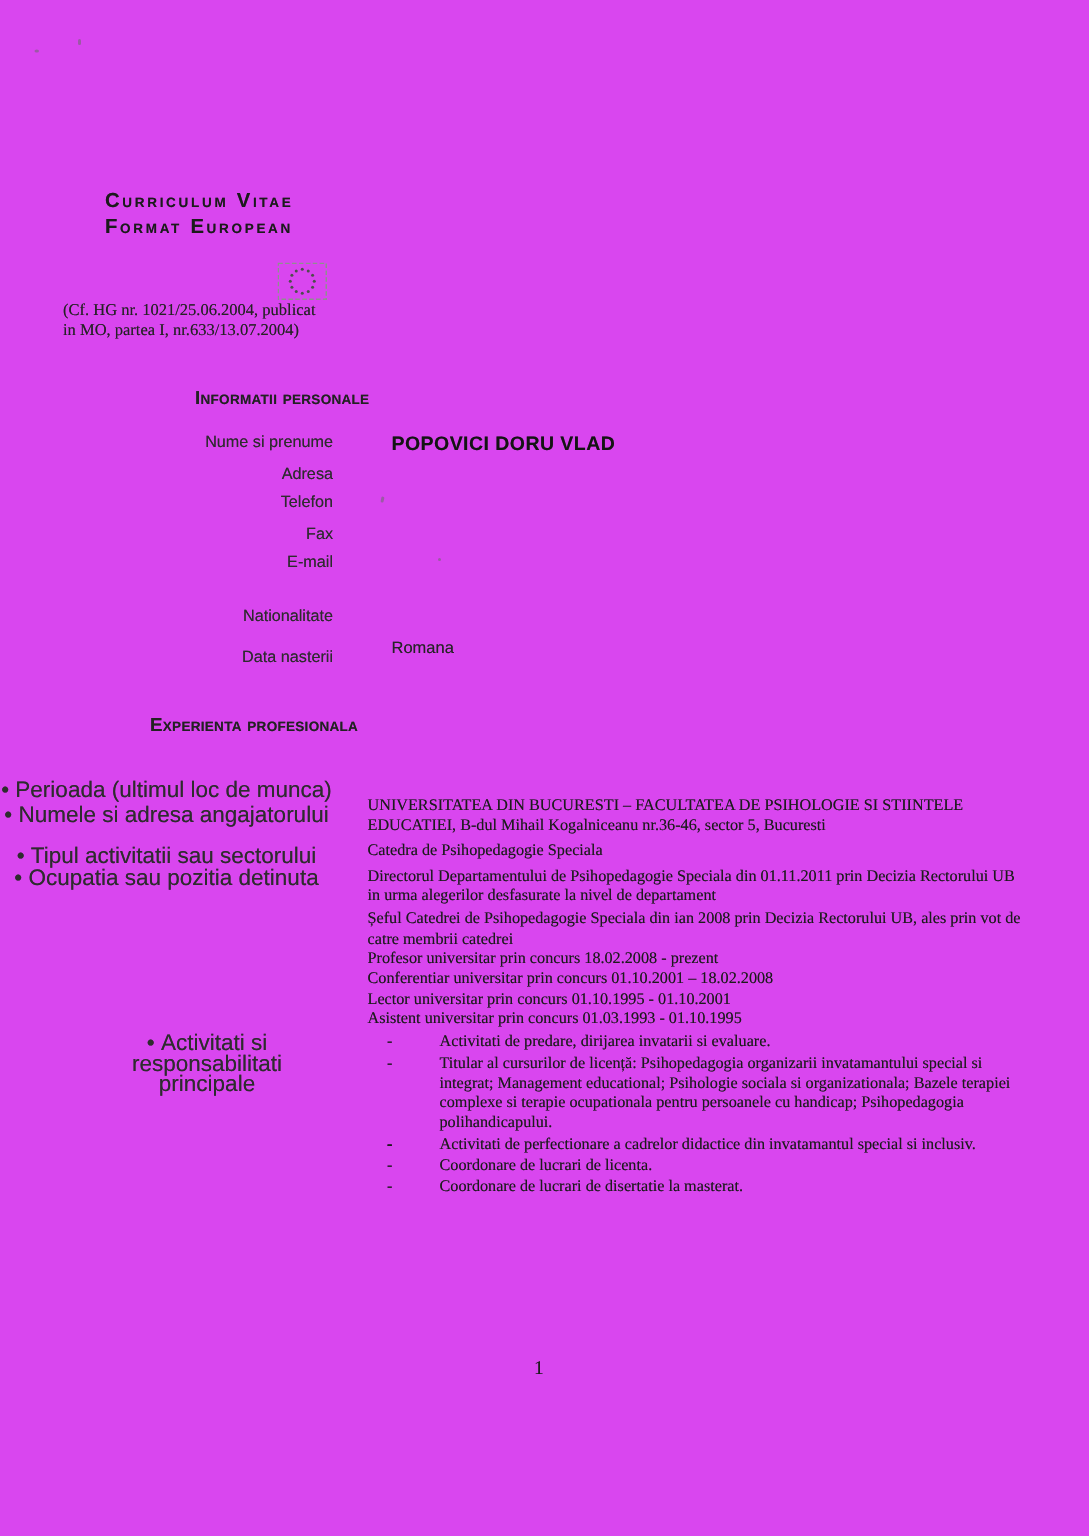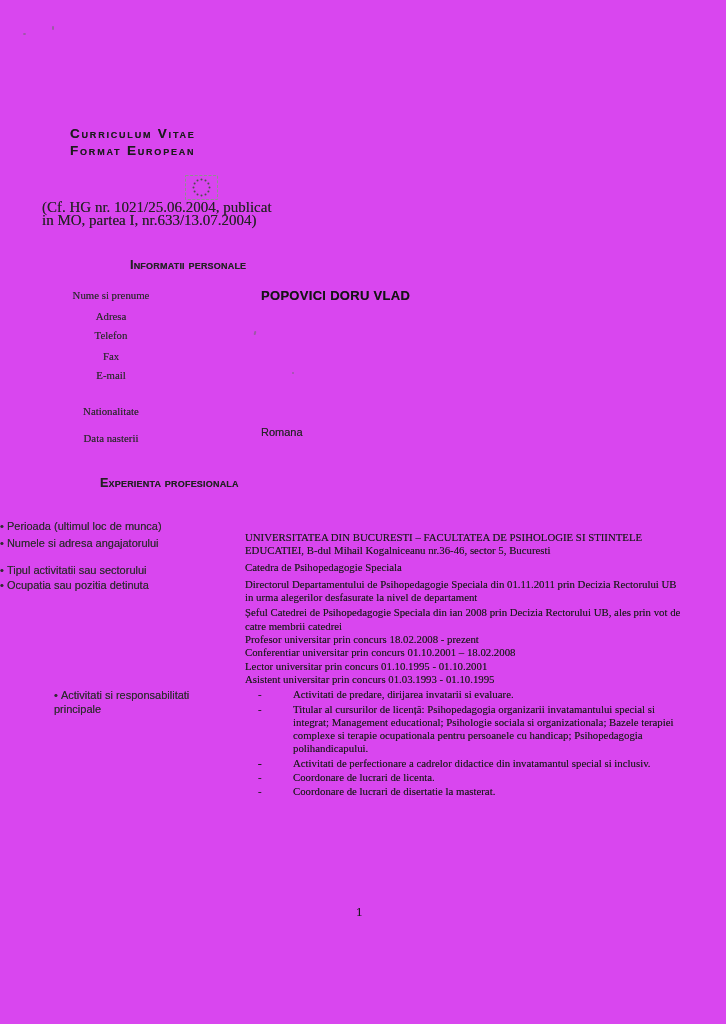--- a/index.html
+++ b/index.html
@@ -38,21 +38,21 @@
     width: 33px;
     height: 25px;
   }
 
   .legal-note {
     position: absolute;
     left: 42px;
     top: 201px;
     width: 210px;
     font-family: "Liberation Serif", serif;
-    font-size: 15px;
+    font-size: 11px;
     line-height: 13.2px;
     color: #242424;
     white-space: nowrap;
   }
 
   .section-heading {
     position: absolute;
     font-family: "Liberation Sans", sans-serif;
     font-weight: bold;
     font-size: 12.5px;
@@ -62,32 +62,32 @@
     white-space: nowrap;
     margin-left: 32px;
   }
   .h-personal { left: 98px; top: 258px; }
   .h-exp { left: 68px; top: 476px; }
 
   .field-label {
     position: absolute;
     left: 0;
     width: 222px;
-    text-align: center;
-    font-family: Liberation Serif, serif;
+    text-align: right;
+    font-family: Liberation Sans, sans-serif;
     font-size: 10.8px;
     line-height: 11.5px;
     color: #2d2d2d;
     white-space: nowrap;
   }
   .exp-label {
     position: absolute;
-    text-align: left;
-    font-family: "Liberation Sans", sans-serif;
-    font-size: 11px;
+    text-align: center;
+    font-family: "Liberation Sans", sans-serif;
+    font-size: 15px;
     line-height: 13.5px;
     color: #2d2d2d;
   }
   .exp-label .blt::after { content: "\2022\00a0"; }
 
   .field-value {
     position: absolute;
     left: 245px;
     font-family: "Liberation Sans", sans-serif;
     font-size: 11px;

